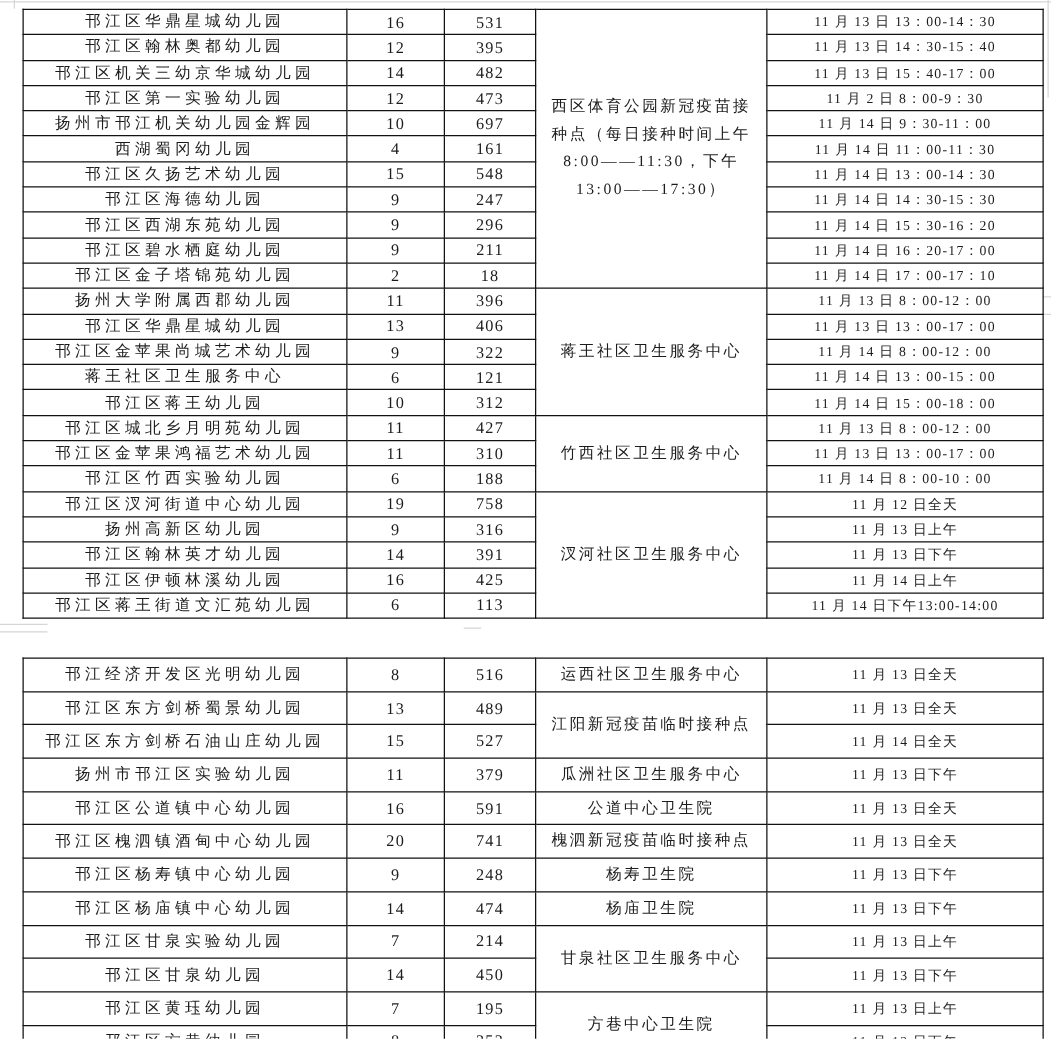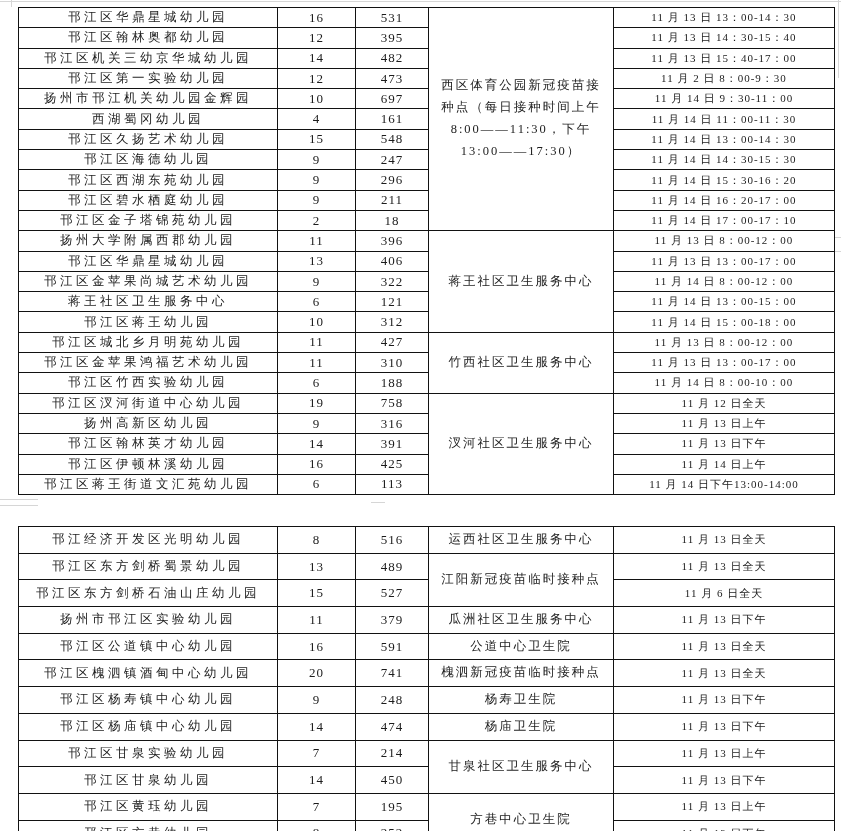--- a/index.html
+++ b/index.html
@@ -210,21 +210,21 @@
         <td class="col-name">邗江区东方剑桥蜀景幼儿园</td>
         <td class="col-count">13</td>
         <td class="col-num">489</td>
         <td class="col-site" rowspan="2">江阳新冠疫苗临时接种点</td>
         <td class="col-time">11 月 13 日全天</td>
       </tr>
       <tr>
         <td class="col-name">邗江区东方剑桥石油山庄幼儿园</td>
         <td class="col-count">15</td>
         <td class="col-num">527</td>
-        <td class="col-time">11 月 6 日全天</td>
+        <td class="col-time">11 月 14 日全天</td>
       </tr>
       <tr>
         <td class="col-name">扬州市邗江区实验幼儿园</td>
         <td class="col-count">11</td>
         <td class="col-num">379</td>
         <td class="col-site" rowspan="1">瓜洲社区卫生服务中心</td>
         <td class="col-time">11 月 13 日下午</td>
       </tr>
       <tr>
         <td class="col-name">邗江区公道镇中心幼儿园</td>

